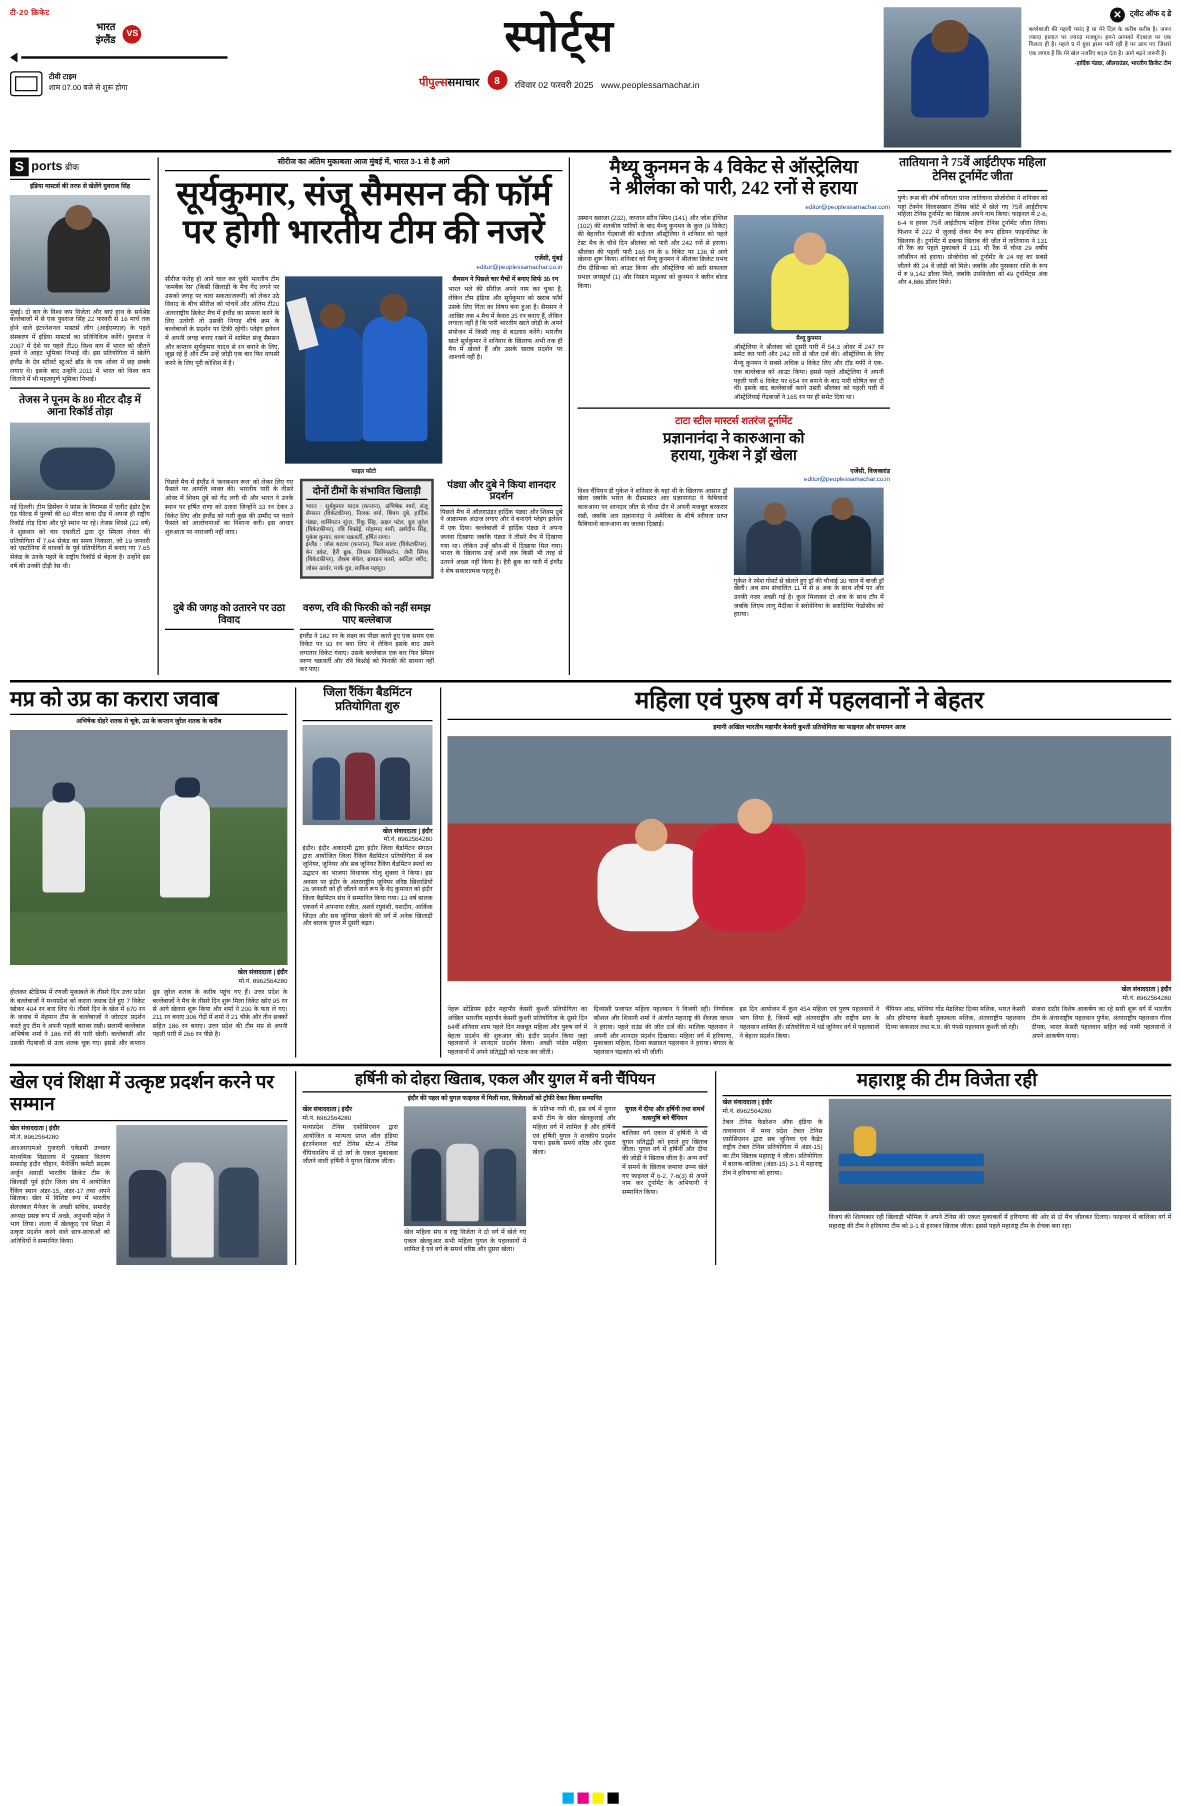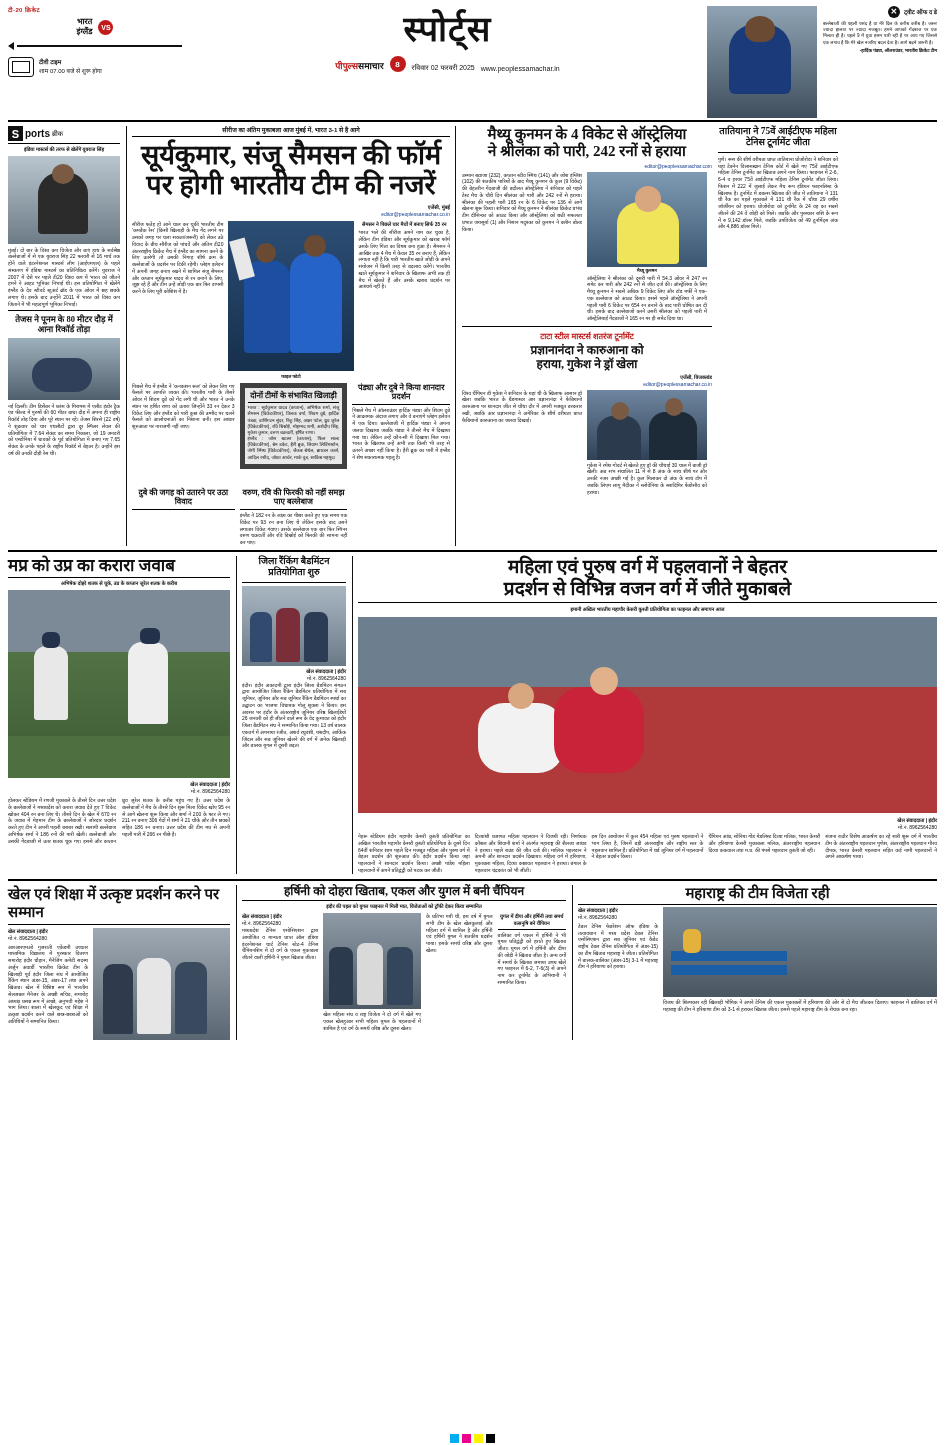--- a/index.html
+++ b/index.html
@@ -74,21 +74,21 @@
   .headline-m { font-size:12px; font-weight:bold; line-height:1.2; text-align:center;
      font-family:"Liberation Serif", serif; }
   .headline-s { font-size:9.5px; font-weight:bold; line-height:1.2;
      font-family:"Liberation Serif", serif; }
   .byline { font-size:5px; text-align:right; line-height:1.4; }
   .byline .em { color:#123c8c; }
   .caption { font-size:4.6px; text-align:center; }
 
   .two-col { column-count:2; column-gap:6px; }
 
-  .boxed { border:5px solid #404040; padding:3px; }
+  .boxed { border:2px solid #404040; padding:3px; }
   .grey-box { background:#e9e9e9; }
 
   .sports-logo { display:flex; align-items:center; gap:2px; }
   .s-cap { width:15px;height:15px;background:#111;color:#fff;font-weight:bold;font-size:11px;
     display:flex;align-items:center;justify-content:center;}
 
   .cmyk { position:absolute; bottom:2px; left:0; width:100%; display:flex; justify-content:center; gap:3px;}
   .cmyk i { width:9px;height:9px;display:block;}
 </style>
 </head>
@@ -331,21 +331,20 @@
       </div>
       <div class="byline" style="margin-top:2px">
         <span class="b">खेल संवाददाता | इंदौर</span><br>
         <span>मो.नं. 8962564280</span>
       </div>
       <div class="tiny just">इंदौर। इंदौर अकादमी द्वारा इंदौर जिला बैडमिंटन संगठन द्वारा आयोजित जिला रैंकिंग बैडमिंटन प्रतियोगिता में सब जूनियर, जूनियर और सब जूनियर रैंकिंग बैडमिंटन स्पर्धा का उद्घाटन का भाजपा विधायक गोलू शुक्ला ने किया। इस अवसर पर इंदौर के अंतरराष्ट्रीय जूनियर वरिष्ठ खिलाडि़यों 26 जनवरी को ही जीतने वाले रूप के वेद कुमावत को इंदौर जिला बैडमिंटन संघ ने सम्मानित किया गया। 13 वर्ष बालक एकवर्ग में अपनाया रंजीत, अशर्व रघुवंशी, यशदीप, आर्किक जिंदल और सब जूनियर खेलने की वर्ग में अनेक खिलाड़ी और बालक युगल में दूसरी बढ़त।</div>
     </div>
 
     <div style="flex:1;border-left:1px solid #111;padding-left:5px">
       <div class="headline-l" style="font-size:19px">महिला एवं पुरुष वर्ग में पहलवानों ने बेहतर</div>
-      <div class="headline-l" style="font-size:19px">प्रदर्शन से विभिन्न वजन वर्ग में जीते मुकाबले</div>
       <div class="hr" style="margin:3px 0"></div>
       <div class="tiny b center">इमानी अखिल भारतीय महापौर केसरी कुश्ती प्रतियोगिता का फाइनल और समापन आज</div>
       <div class="photo" style="height:196px;margin:4px 0">
         <div class="ph-sky" style="background:linear-gradient(180deg,#8e4a52,#5c2a30)"></div>
         <div style="position:absolute;left:0;top:0;right:0;height:70px;background:#6d7f8e"></div>
         <div style="position:absolute;left:0;top:70px;right:0;bottom:0;background:#b03a3a"></div>
         <div style="position:absolute;left:120px;top:86px;width:86px;height:70px;background:#f2f2f2;border-radius:26px"></div>
         <div style="position:absolute;left:196px;top:70px;width:90px;height:86px;background:#c9233a;border-radius:28px"></div>
         <div style="position:absolute;left:150px;top:66px;width:26px;height:26px;background:#d8a77f;border-radius:50%"></div>
         <div style="position:absolute;left:232px;top:50px;width:28px;height:28px;background:#e0b18a;border-radius:50%"></div>

